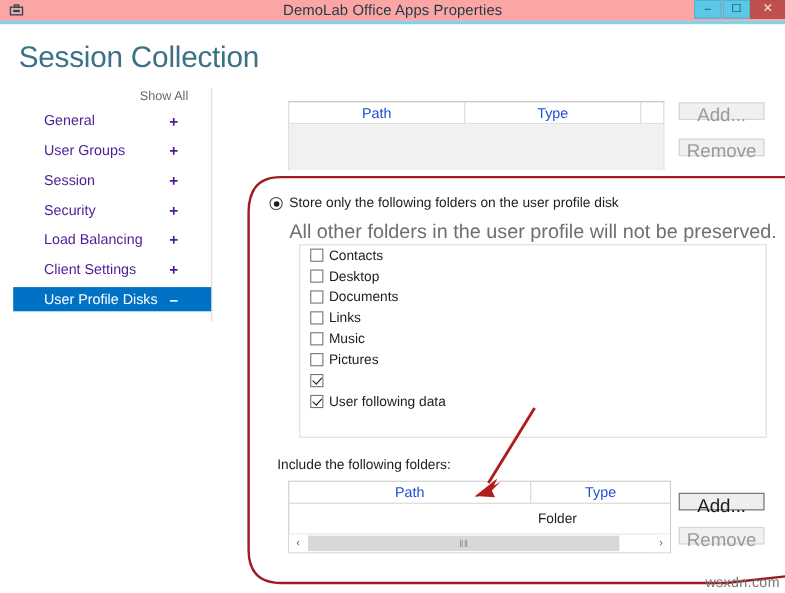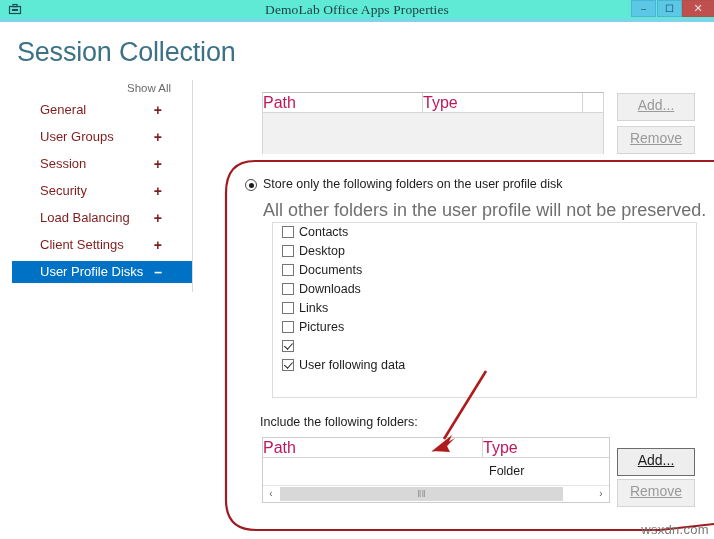--- a/index.html
+++ b/index.html
@@ -15,22 +15,21 @@
     font-family: "Liberation Sans", sans-serif;
     -webkit-font-smoothing: antialiased;
   }
 
   
   #titlebar {
     position: absolute;
     left: 0; top: 0;
     width: 714px;
     height: 19px;
-    background: #5eead4;
-    font-family: Liberation Serif, serif;
+    background: #fca5a5;
   }
   #titlebar-icon {
     position: absolute;
     left: 7px; top: 2px;
     width: 15px; height: 15px;
     color: #2d4a55;
     line-height: 15px;
     font-size: 13px;
     text-align: center;
   }
@@ -100,21 +99,21 @@
   #sidebar {
     position: absolute;
     left: 12px; top: 99px;
     width: 180px;
   }
   .nav-item {
     position: relative;
     height: 22px;
     line-height: 22px;
     font-size: 13px;
-    color: #7f1d1d;
+    color: #4c1d95;
     margin-bottom: 5px;
     padding-left: 28px;
     box-sizing: border-box;
     white-space: nowrap;
   }
   .nav-item .nav-sign {
     position: absolute;
     right: 30px;
     top: 0;
     font-size: 14px;
@@ -160,42 +159,42 @@
     left: 0; top: 0;
     width: 100%;
     height: 20px;
     border-bottom: 1px solid #d6d6d6;
     box-sizing: border-box;
   }
   .gcol {
     position: absolute;
     top: 0; height: 19px;
     line-height: 19px;
-    font-size: 16px;
-    color: #be185d;
+    text-align: center;
+    font-size: 13px;
+    color: #1d4ed8;
     box-sizing: border-box;
   }
   #top-grid-body {
     position: absolute;
     left: 0; top: 20px;
     width: 100%; height: 41px;
     background: #f1f1f1;
   }
 
   .side-btn {
     position: absolute;
-    width: 78px; height: 28px;
-    box-sizing: border-box;
-    text-align: center;
-    font-size: 14px;
+    width: 78px; height: 16px;
+    box-sizing: border-box;
+    text-align: center;
+    font-size: 17px;
     line-height: 22px;
     background: #f0f0f0;
     border: 1px solid #d4d4d4;
     color: #9a9a9a;
-    text-decoration: underline;
   }
   .side-btn.enabled {
     border: 1px solid #6b6b6b;
     color: #1b1b1b;
     background: #eeeeee;
   }
 
   
   #radio-row {
     position: absolute;
@@ -261,21 +260,21 @@
     left: 3px; top: 0px;
     width: 3.5px; height: 7px;
     border: solid #1b1b1b;
     border-width: 0 1.6px 1.6px 0;
     transform: rotate(42deg);
   }
 
   
   #include-label {
     position: absolute;
-    left: 260px; top: 415px;
+    left: 252px; top: 415px;
   }
   #bottom-grid {
     position: absolute;
     left: 262px; top: 437px;
     width: 348px; height: 66px;
     border: 1px solid #cccccc;
     box-sizing: border-box;
     background: #ffffff;
   }
   #bottom-grid-head {
@@ -435,25 +434,25 @@
   <div class="cb-row">
     <span class="cb-box"></span>
     <span>Desktop</span>
   </div>
   <div class="cb-row">
     <span class="cb-box"></span>
     <span>Documents</span>
   </div>
   <div class="cb-row">
     <span class="cb-box"></span>
-    <span>Downloads</span>
-  </div>
-  <div class="cb-row">
-    <span class="cb-box"></span>
     <span>Links</span>
+  </div>
+  <div class="cb-row">
+    <span class="cb-box"></span>
+    <span>Music</span>
   </div>
   <div class="cb-row">
     <span class="cb-box"></span>
     <span>Pictures</span>
   </div>
   <div class="cb-row">
     <span class="cb-box checked"></span>
   </div>
   <div class="cb-row">
     <span class="cb-box checked"></span>

